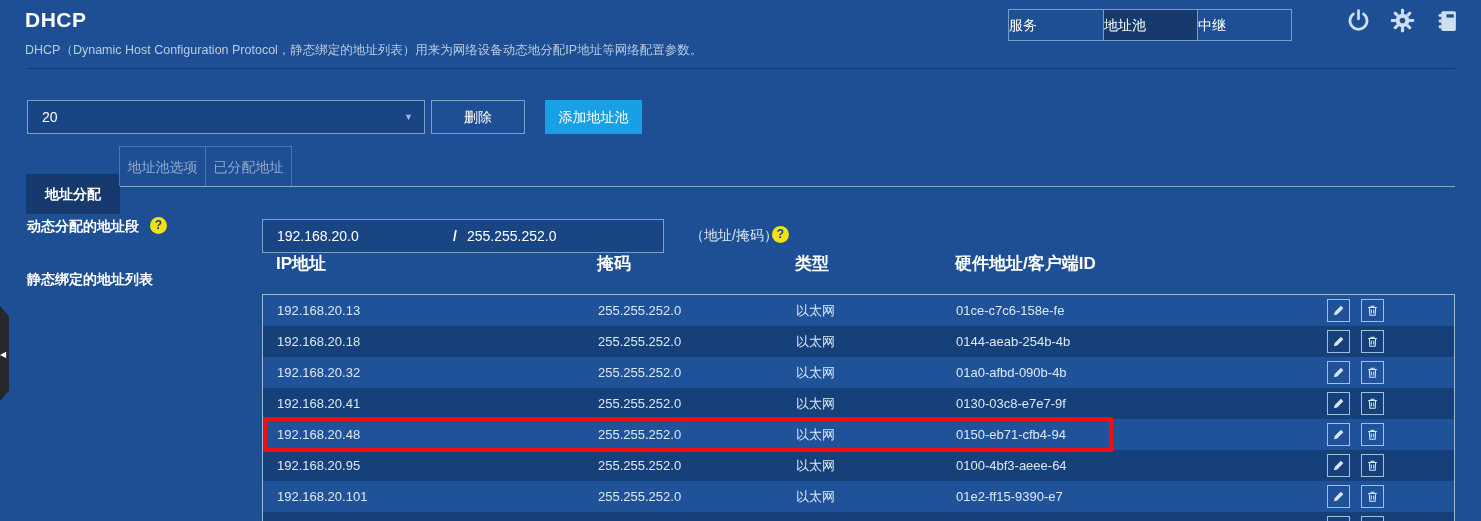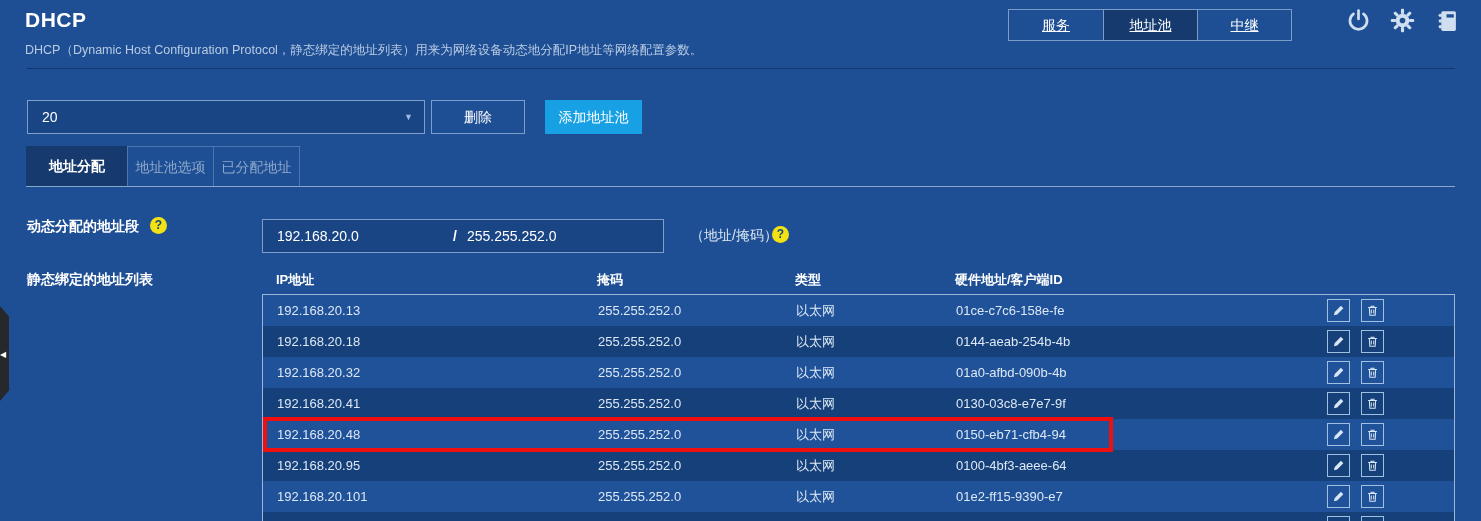--- a/index.html
+++ b/index.html
@@ -7,51 +7,51 @@
   body { font-family:"Liberation Sans","DejaVu Sans",sans-serif; }
   .page { position:relative; width:1481px; height:521px; background:#1e4f94; overflow:hidden; }
 
   
   .title { position:absolute; left:25px; top:8px; font-size:21px; font-weight:bold; color:#ffffff; letter-spacing:0.5px; }
   .subtitle { position:absolute; left:25px; top:42px; font-size:12.5px; color:#b9cbe3; }
   .header-sep { position:absolute; left:27px; top:68px; width:1428px; height:1px; background:rgba(8,38,78,0.55); }
 
   
   .nav-group { position:absolute; left:1008px; top:9px; height:32px; display:flex; border:1px solid #7a9cc6; }
-  .nav-seg { width:94px; height:30px; line-height:30px; text-align:center; font-size:14px; color:#ffffff; cursor:pointer;text-decoration:underline; }
+  .nav-seg { width:94px; height:30px; line-height:30px; font-size:14px; color:#ffffff; cursor:pointer; }
   .nav-seg + .nav-seg { border-left:1px solid #7a9cc6; }
   .nav-seg.active { background:#16396e; }
 
   .hdr-icons { position:absolute; left:1346px; top:8px; display:flex; gap:19px; }
   .hdr-icon { width:25px; height:25px; display:inline-block; cursor:pointer; }
 
   
   .pool-select { position:absolute; left:27px; top:100px; width:398px; height:34px; background:#1a4585; border:1px solid #7e9fcd; color:#ffffff; font-size:14px; line-height:32px; padding-left:14px; cursor:pointer; }
   .pool-caret { position:absolute; right:11px; top:0; line-height:32px; font-size:9px; color:#9dbbdf; }
   .btn-delete { position:absolute; left:431px; top:100px; width:94px; height:34px; background:transparent; border:1px solid #7e9fcd; color:#ffffff; font-size:14px; text-align:center; line-height:32px; cursor:pointer; }
   .btn-add { position:absolute; left:545px; top:100px; width:97px; height:34px; background:#18a0e4; border:none; color:#ffffff; font-size:14px; text-align:center; line-height:34px; cursor:pointer; }
 
   
   .tab-strip { position:absolute; left:26px; top:146px; width:1429px; height:41px; border-bottom:1px solid rgba(225,238,250,0.55); display:flex; align-items:stretch; }
   .tab { height:40px; line-height:40px; text-align:center; font-size:14px; cursor:pointer; }
-  .tab.active { width:102px; background:#16396e; color:#ffffff; font-weight:bold; }
+  .tab.active { width:94px; background:#16396e; color:#ffffff; font-weight:bold;margin-top:28px; }
   .tab.plain { width:87px; border:1px solid #4a77b0; border-bottom:none; color:#8fa9cc; margin-left:-1px; }
   .tab.plain:first-of-type { margin-left:0; }
 
   
   .lbl { position:absolute; font-size:14px; font-weight:bold; color:#ffffff; }
   .help { position:absolute; width:17px; height:17px; border-radius:50%; background:#f2e214; color:#17457f; font-size:12px; font-weight:bold; text-align:center; line-height:17px; cursor:pointer; }
   .addr-box { position:absolute; left:262px; top:219px; width:402px; height:34px; background:#1a4585; border:1px solid #7e9fcd; display:flex; align-items:center; color:#ffffff; font-size:14px;justify-content:center; }
   .addr-box .v1 { padding-left:14px; width:180px; }
   .addr-box .sep { width:24px; text-align:center; font-weight:bold; }
   .addr-box .v2 { flex:1; }
   .hint { position:absolute; left:690px; top:227px; font-size:14px; color:#dbe7f4; }
 
   
-  .thead { position:absolute; left:262px; top:265px; width:1193px; height:29px; display:grid; grid-template-columns:321px 198px 160px 371px 1fr; align-items:center; padding-left:14px; font-size:13px; font-weight:bold; color:#ffffff; }
+  .thead { position:absolute; left:262px; top:249px; width:1193px; height:29px; display:grid; grid-template-columns:321px 198px 160px 371px 1fr; align-items:center; padding-left:14px; font-size:17px; font-weight:bold; color:#ffffff; }
   .tbody { position:absolute; left:262px; top:294px; width:1193px; height:227px; border:1px solid #9ab7d8; border-bottom:none; overflow:hidden; }
   .trow { position:relative; width:100%; height:31px; display:grid; grid-template-columns:321px 198px 160px 371px 1fr; align-items:center; padding-left:14px; font-size:13px; color:#dce8f5; }
   .trow.light { background:#20529a; }
   .trow.dark { background:#164079; }
   .acts { display:flex; gap:11px; }
   .act-btn { width:23px; height:23px; border:1px solid #9fc0e0; display:flex; align-items:center; justify-content:center; cursor:pointer; }
   .hl-box { position:absolute; left:0; width:850px; height:35px; border:4px solid #ef0f0f; pointer-events:none; z-index:5; }
 
   
   .flyout { position:absolute; left:0; top:306px; width:9px; height:95px; background:#26282c; clip-path:polygon(0 0,100% 11%,100% 89%,0 100%); cursor:pointer; }

